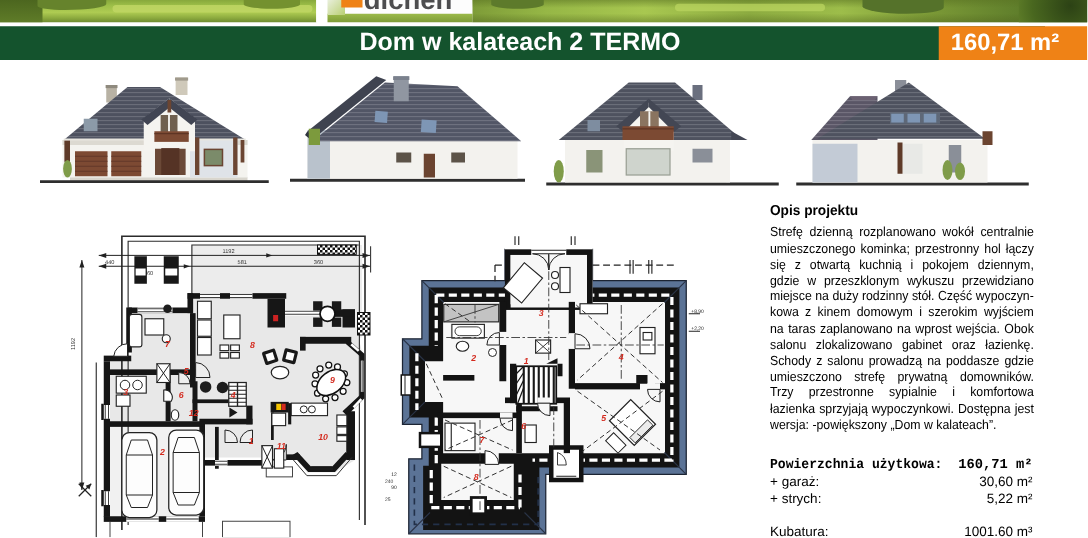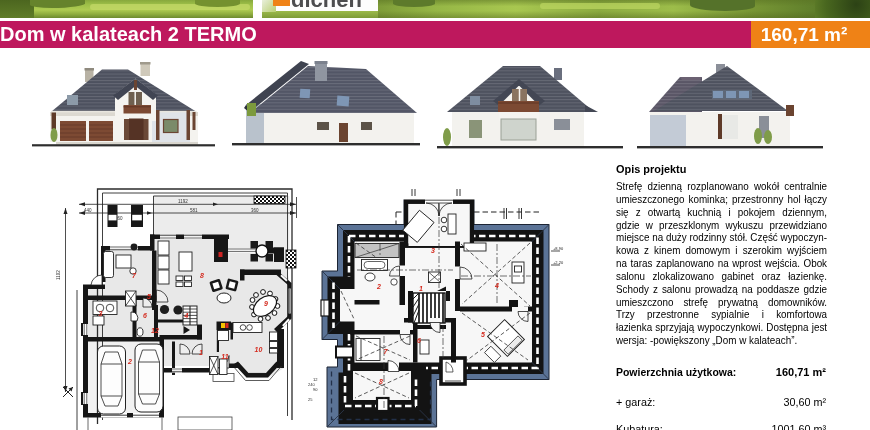--- a/index.html
+++ b/index.html
@@ -29,21 +29,21 @@
   <div class="abs" style="left:291px;top:-13px;width:82px;height:22px;overflow:hidden;color:#4d4d4f;font-weight:bold;font-size:22px;letter-spacing:0px;">dichen</div>
 
   <div class="abs" style="left:378px;top:0;width:492px;height:17.5px;background:linear-gradient(90deg,#7e9c38 0%,#96b746 12%,#a8c750 28%,#8cab40 45%,#9dbd4a 60%,#7a9836 75%,#61802c 88%,#4a6520 100%);"></div>
   <div class="abs" style="left:378px;top:0;width:492px;height:17.5px;background:linear-gradient(180deg,rgba(90,115,35,0.55) 0%,rgba(140,170,60,0) 35%,rgba(255,255,255,0) 60%,rgba(80,100,30,0.45) 100%);"></div>
   <div class="abs" style="left:393px;top:0;width:42px;height:7px;background:#5d7a2b;border-radius:0 0 50% 50%;"></div>
   <div class="abs" style="left:540px;top:3px;width:120px;height:6px;background:#bad45f;border-radius:4px;opacity:0.75;"></div>
   <div class="abs" style="left:690px;top:0;width:65px;height:11px;background:#55722a;border-radius:0 0 50% 60%;"></div>
   <div class="abs" style="left:815px;top:0;width:55px;height:17.5px;background:radial-gradient(circle at 75% 25%,#2c4215,#49671f 70%,#5d7c28);"></div>
 </div>
 
-<div class="abs" style="left:0;top:21px;width:836px;height:27px;background:#be185d;color:#fff;font-weight:bold;font-size:20px;text-align:left;line-height:27px;padding-right:4px;box-sizing:border-box;">Dom w kalateach 2 TERMO</div>
+<div class="abs" style="left:0;top:21px;width:836px;height:27px;background:#14532d;color:#fff;font-weight:bold;font-size:20px;text-align:center;line-height:27px;padding-right:4px;box-sizing:border-box;">Dom w kalateach 2 TERMO</div>
 
 <div class="abs" style="left:751px;top:21px;width:119px;height:27px;background:#ef8216;color:#fff;font-weight:bold;font-size:19px;text-align:center;line-height:27px;padding-right:13px;box-sizing:border-box;">160,71 m²</div>
 
 <svg class="abs" style="left:0;top:0;" width="870" height="430" viewBox="0 0 870 430">
 <defs>
 <pattern id="tiles" width="200" height="3.2" patternUnits="userSpaceOnUse">
   <rect width="200" height="3.2" fill="none"></rect>
   <line x1="0" y1="0.5" x2="200" y2="0.5" stroke="rgba(255,255,255,0.18)" stroke-width="0.8"></line>
 </pattern>
 <pattern id="hatch" width="4" height="4" patternUnits="userSpaceOnUse">
@@ -838,27 +838,31 @@
 <div style="text-align:justify;text-align-last:justify;">na taras zaplanowano na wprost wejścia. Obok</div>
 <div style="text-align:justify;text-align-last:justify;">salonu zlokalizowano gabinet oraz łazienkę.</div>
 <div style="text-align:justify;text-align-last:justify;">Schody z salonu prowadzą na poddasze gdzie</div>
 <div style="text-align:justify;text-align-last:justify;">umieszczono strefę prywatną domowników.</div>
 <div style="text-align:justify;text-align-last:justify;">Trzy przestronne sypialnie i komfortowa</div>
 <div style="text-align:justify;text-align-last:justify;">łazienka sprzyjają wypoczynkowi. Dostępna jest</div>
 <div>wersja: -powiększony „Dom w kalateach”.</div>
 </div>
 
 <div class="abs" style="left:616px;top:366px;width:210px;font-size:10.8px;color:#000;">
-  <div style="overflow:hidden;font-weight:bold;font-size:11px;">
+  <div style="overflow:hidden;font-weight:bold;font-size:11px;font-family:Liberation Mono, monospace;">
         <span style="float:left;transform:scaleX(0.95);transform-origin:0 0;display:inline-block;">Powierzchnia użytkowa:</span>
         <span style="float:right;">160,71 m²</span>
       </div>
-  <div style="overflow:hidden;margin-top:18px;">
+  <div style="overflow:hidden;margin-top:2px;">
         <span style="float:left;">+ garaż:</span>
         <span style="float:right;">30,60 m²</span>
+      </div>
+  <div style="overflow:hidden;margin-top:1.4px;">
+        <span style="float:left;">+ strych:</span>
+        <span style="float:right;">5,22 m²</span>
       </div>
   <div style="overflow:hidden;margin-top:14.5px;">
         <span style="float:left;">Kubatura:</span>
         <span style="float:right;">1001.60 m³</span>
       </div>
 </div>
 
 </div>
 
 </body></html>

